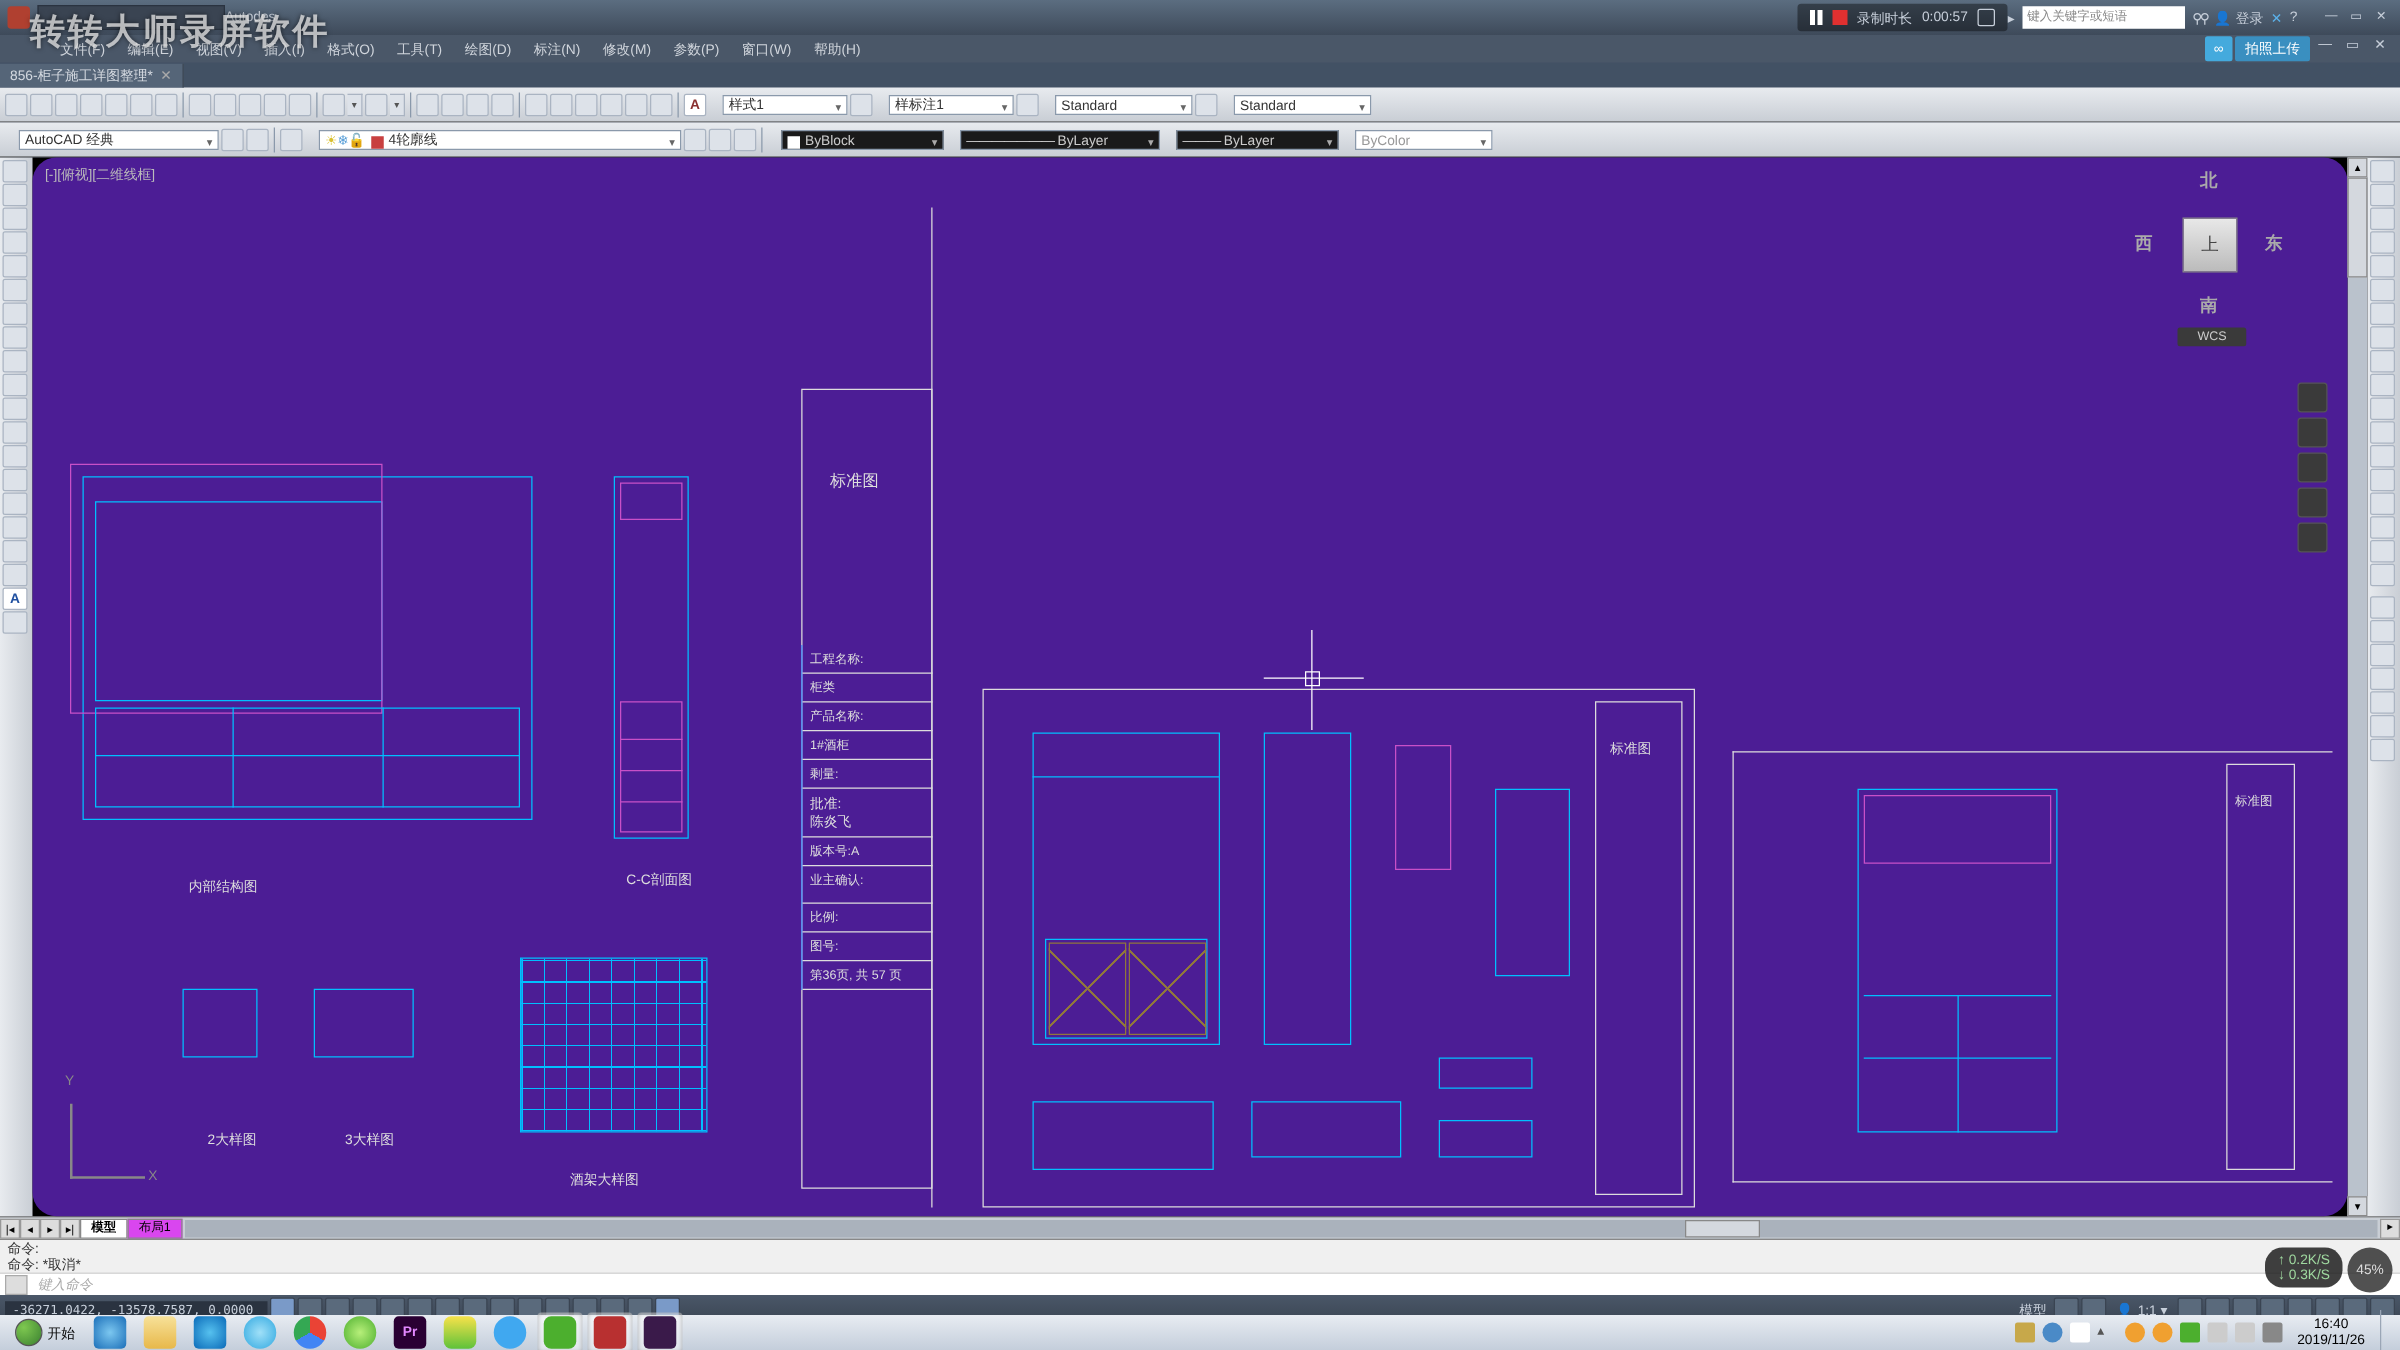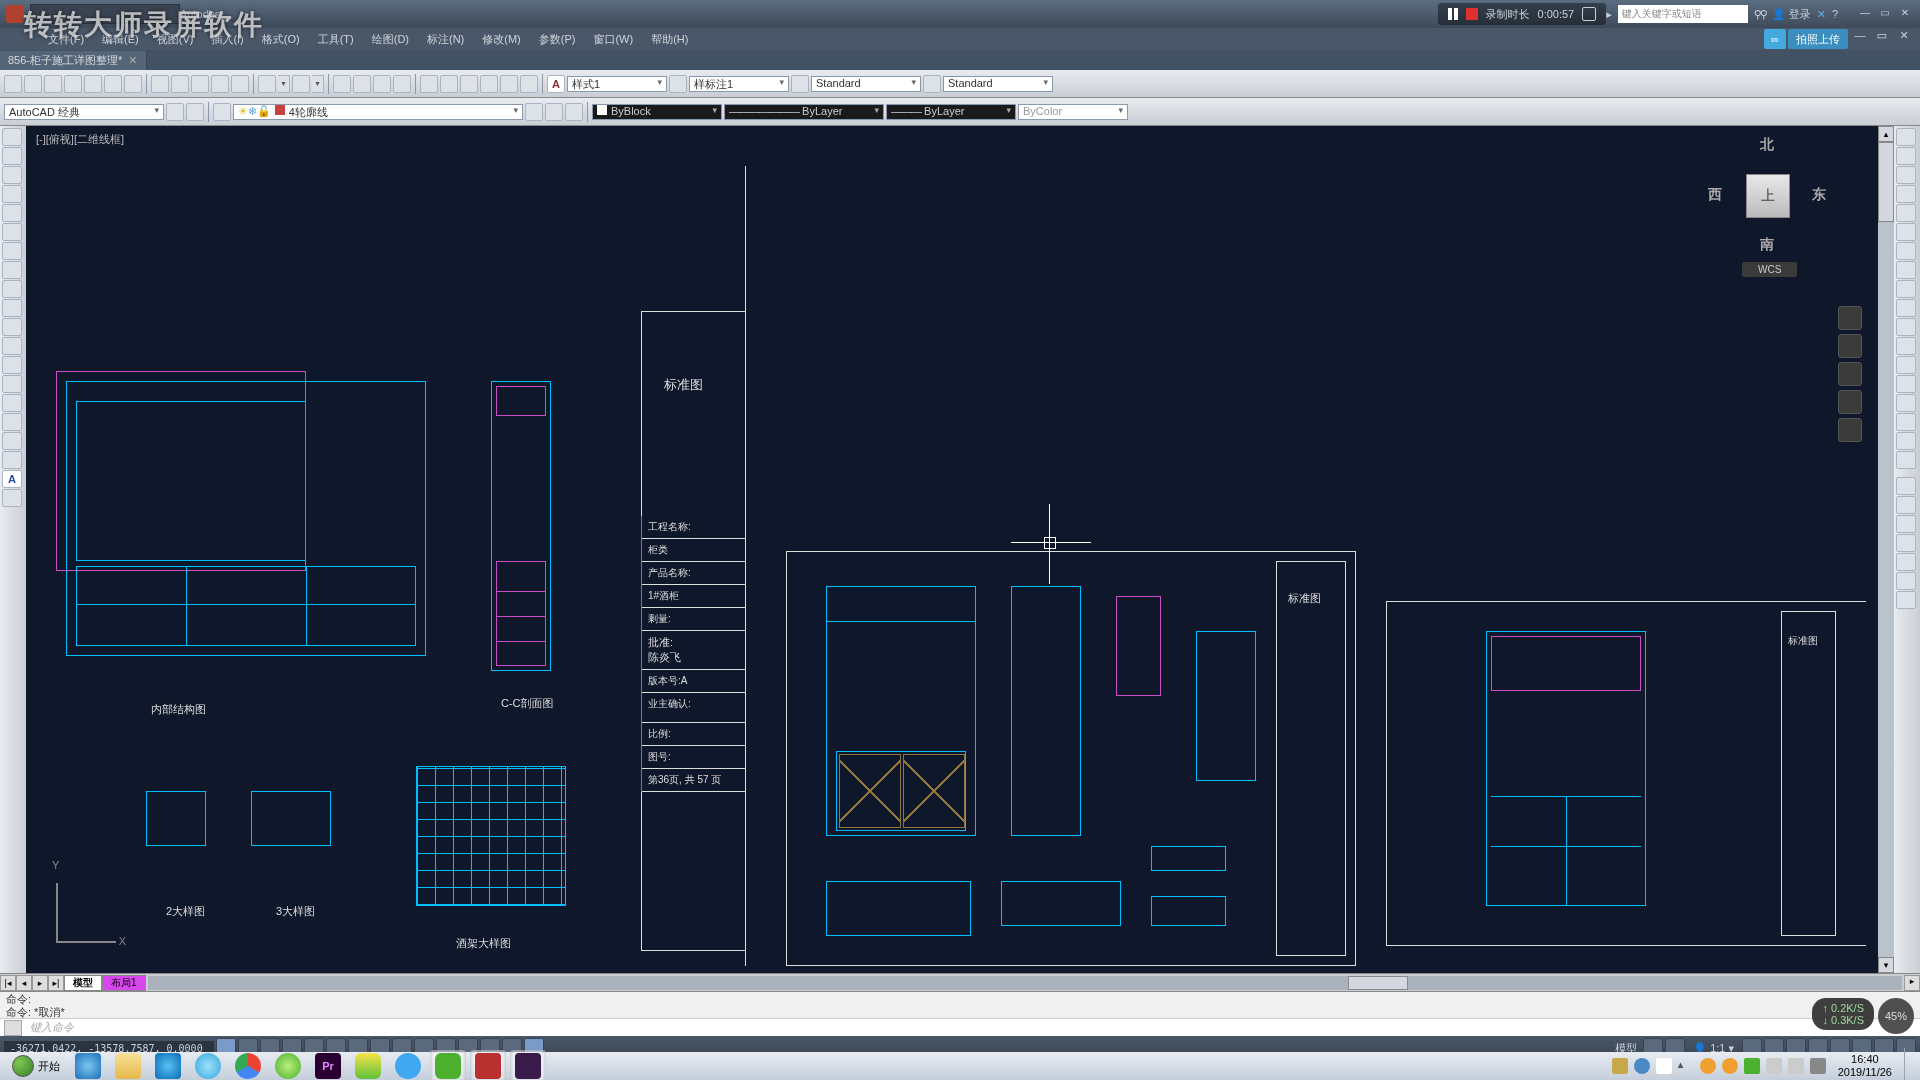--- a/index.html
+++ b/index.html
@@ -24,27 +24,27 @@
 .menubar .cloud-btn { background: #44aadd; color: #fff; width: 22px; height: 20px; border-radius: 2px; display: flex; align-items: center; justify-content: center; }
 .menubar .upload-btn { background: #3a8fc0; color: #fff; padding: 2px 8px; border-radius: 2px; height: 20px; line-height: 16px; }
 .menubar .doc-close { width: 20px; color: #c7cfda; text-align: center; }
 .doc-tabs { height: 20px; background: #425164; display: flex; align-items: center; }
 .doc-tabs .tab { background: #556578; color: #d4d9e0; padding: 2px 8px; display: flex; align-items: center; gap: 6px; border-right: 1px solid #3a4452; }
 .doc-tabs .tab .x { color: #aaa; cursor: pointer; }
 .toolbar-row { height: 28px; background: linear-gradient(#e8ebef, #c9ced5); display: flex; align-items: center; border-bottom: 1px solid #888; padding: 0 4px; gap: 2px; }
 .tool-sep { width: 1px; height: 20px; background: #8a99ab; margin: 0 2px; }
 .tool-icon { width: 18px; height: 18px; background: #dde2e9; border: 1px solid #aab4c2; border-radius: 2px; cursor: pointer; }
 .tool-dd { width: 12px; height: 18px; background: #dde2e9; border: 1px solid #aab4c2; border-left: none; cursor: pointer; display: flex; align-items: center; justify-content: center; font-size: 8px; color: #555; }
-.tool-select { background: #fff; border: 1px solid #8a99ab; height: 16px; padding: 0 4px; color: #333; display: flex; align-items: flex-start; }
+.tool-select { background: #fff; border: 1px solid #8a99ab; height: 16px; padding: 0 4px; color: #333; display: flex; align-items: flex-end; margin-left: 11px; }
 .tool-select.dark { background: #1a1a1a; color: #ccc; }
 .tool-select .arrow { margin-left: auto; color: #666; font-size: 9px; }
 .main { display: flex; height: 847px; background: #000; position: relative; }
 .vtoolbar { width: 26px; background: linear-gradient(90deg, #e8ebef, #c9ced5); display: flex; flex-direction: column; gap: 1px; padding: 2px; }
 .vtool { width: 20px; height: 18px; background: #dde2e9; border: 1px solid #aab4c2; border-radius: 2px; cursor: pointer; }
-.canvas { flex: 1; background: #0f172a; position: relative; overflow: hidden; }
+.canvas { flex: 1; background: #4c1d95; position: relative; overflow: hidden; border-radius: 19px; }
 .viewport-label { position: absolute; top: 6px; left: 10px; color: #bbb; font-size: 11px; }
 .viewcube { position: absolute; top: 10px; right: 50px; width: 120px; height: 160px; }
 .viewcube .compass { position: absolute; top: 0; left: 0; width: 120px; height: 120px; }
 .viewcube .compass div { position: absolute; color: #aaa; font-size: 14px; font-weight: bold; }
 .viewcube .cube-face { position: absolute; top: 38px; left: 38px; width: 44px; height: 44px; background: linear-gradient(#e8e8e8, #bbb); border: 1px solid #888; display: flex; align-items: center; justify-content: center; color: #444; font-size: 14px; }
 .viewcube .wcs { position: absolute; top: 126px; left: 34px; background: #3a3a3a; color: #ccc; padding: 2px 16px; font-size: 10px; border-radius: 2px; }
 .nav-wheel { position: absolute; top: 180px; right: 10px; width: 30px; display: flex; flex-direction: column; gap: 4px; }
 .nav-wheel div { width: 24px; height: 24px; background: #3a3a3a; border: 1px solid #555; border-radius: 3px; }
 .drawing-content { position: absolute; inset: 0; }
 .dwg-box { position: absolute; border: 1px solid #ddd; }

